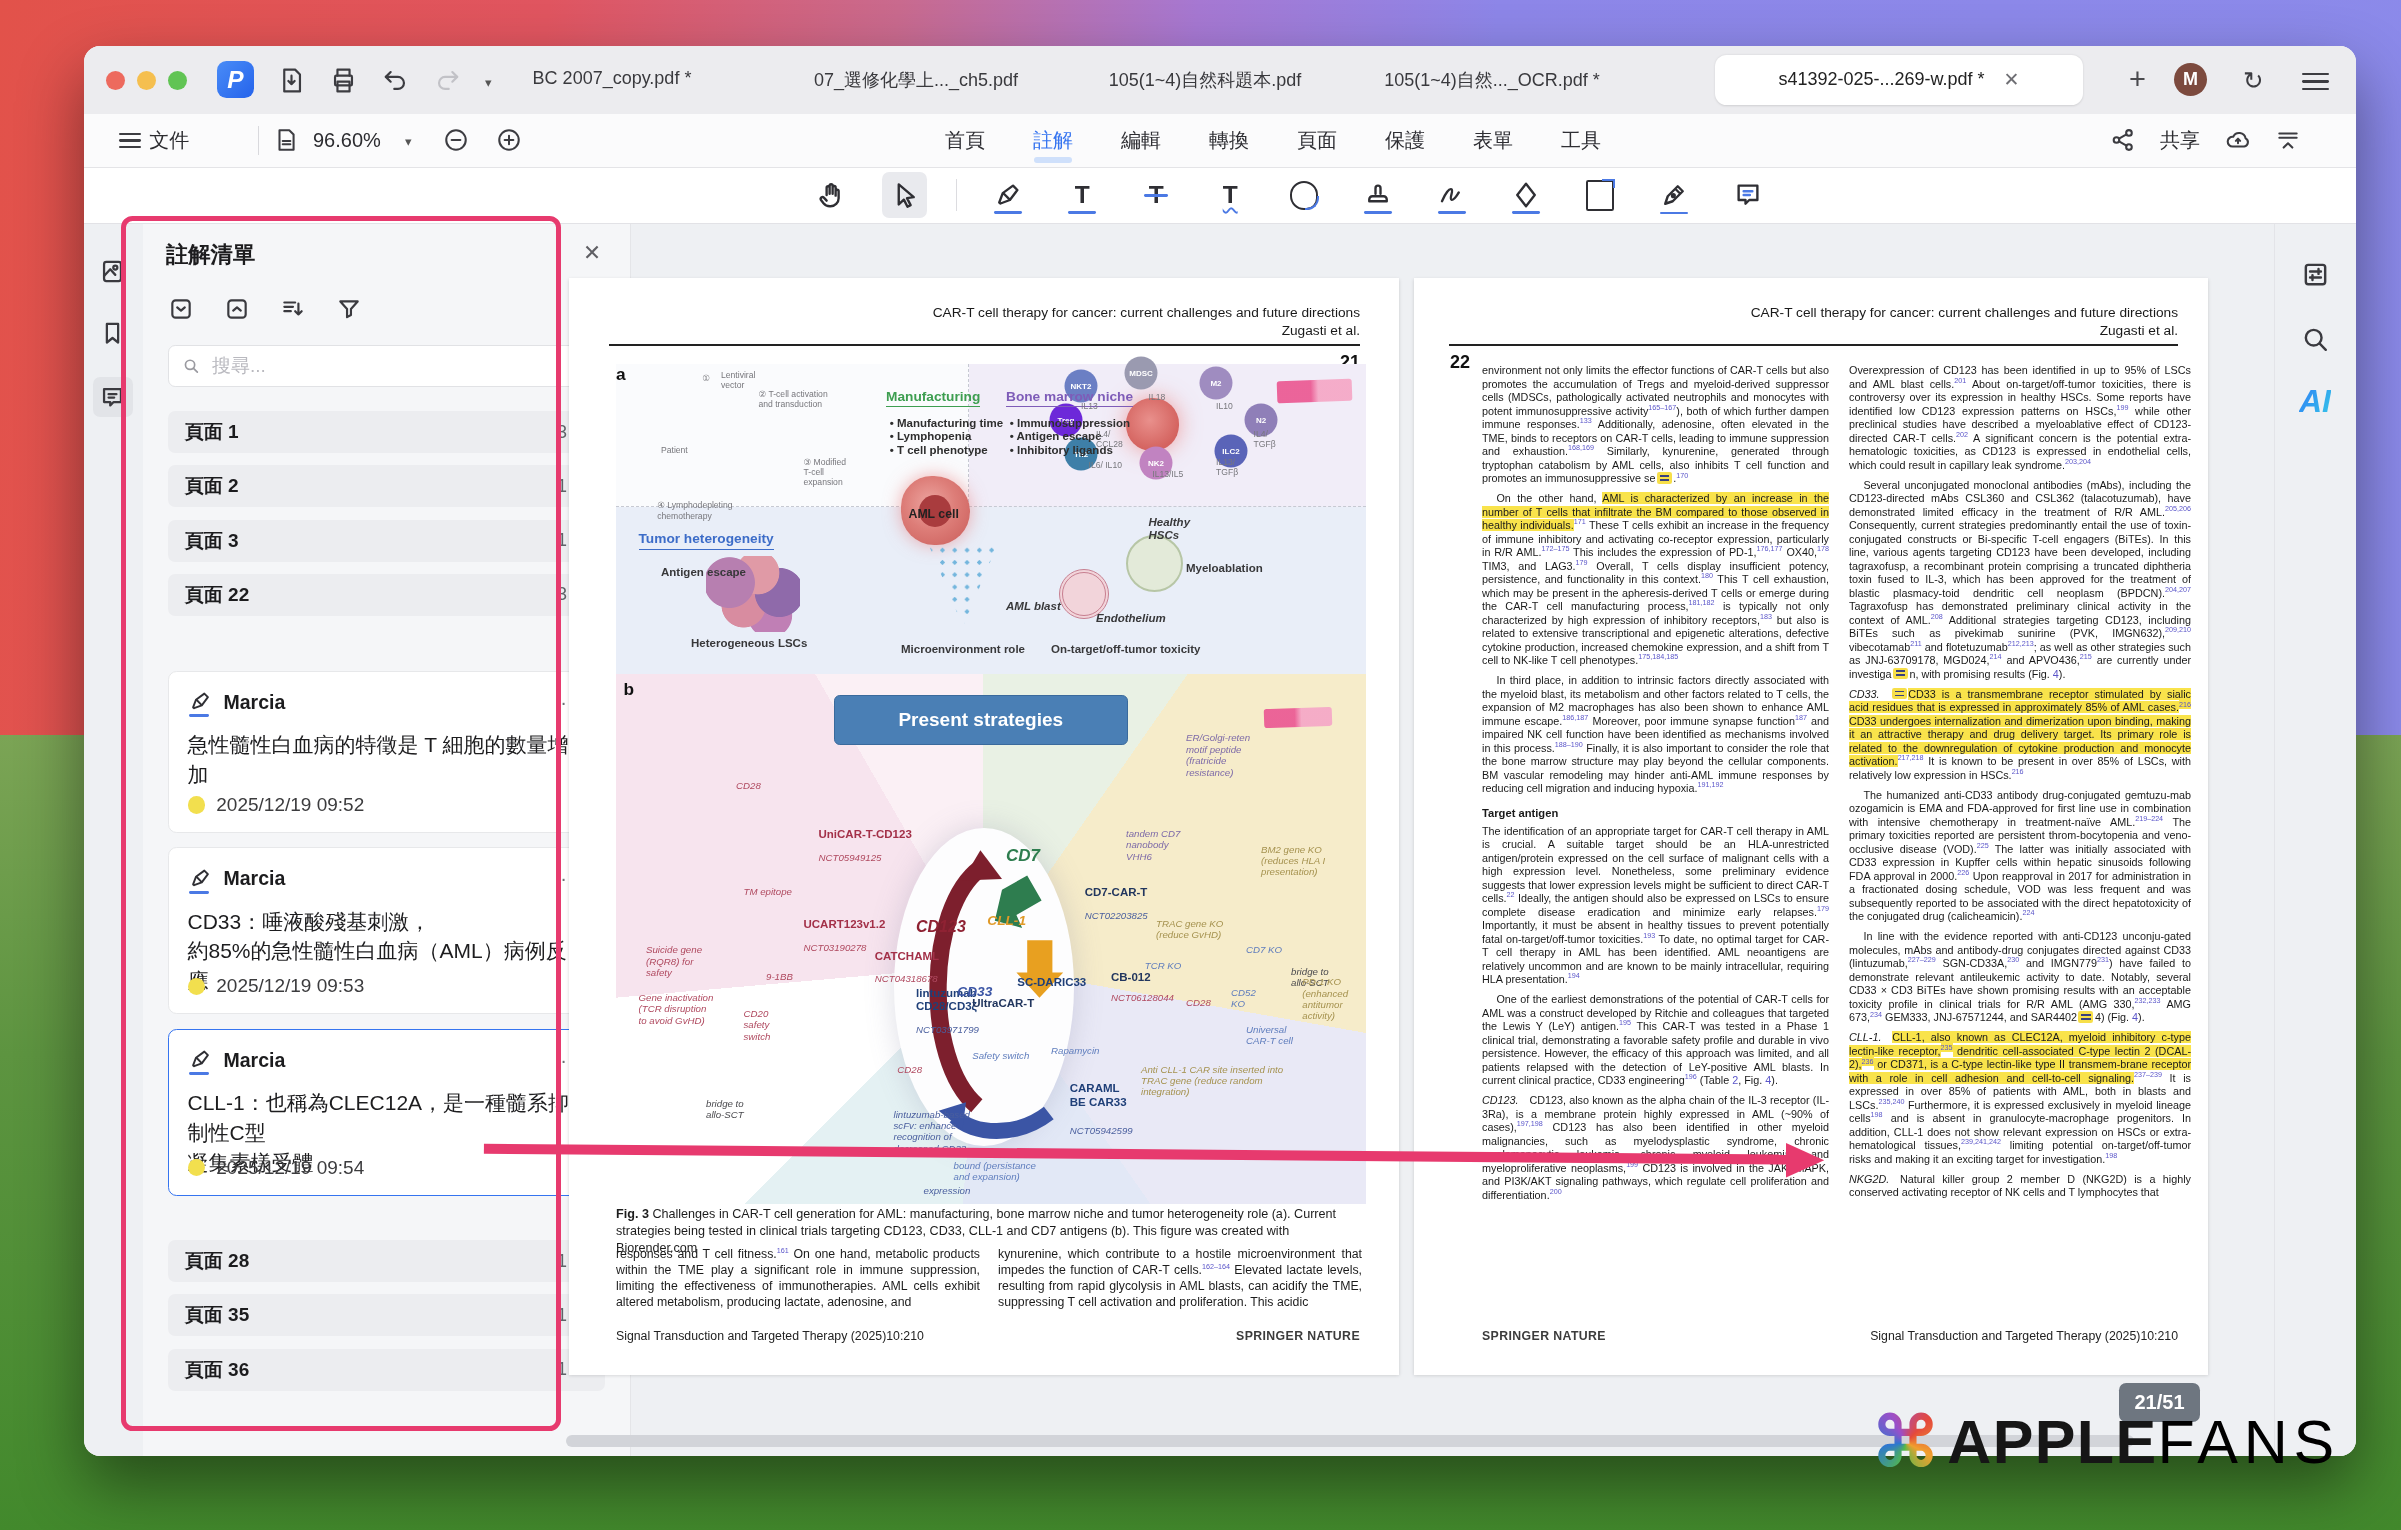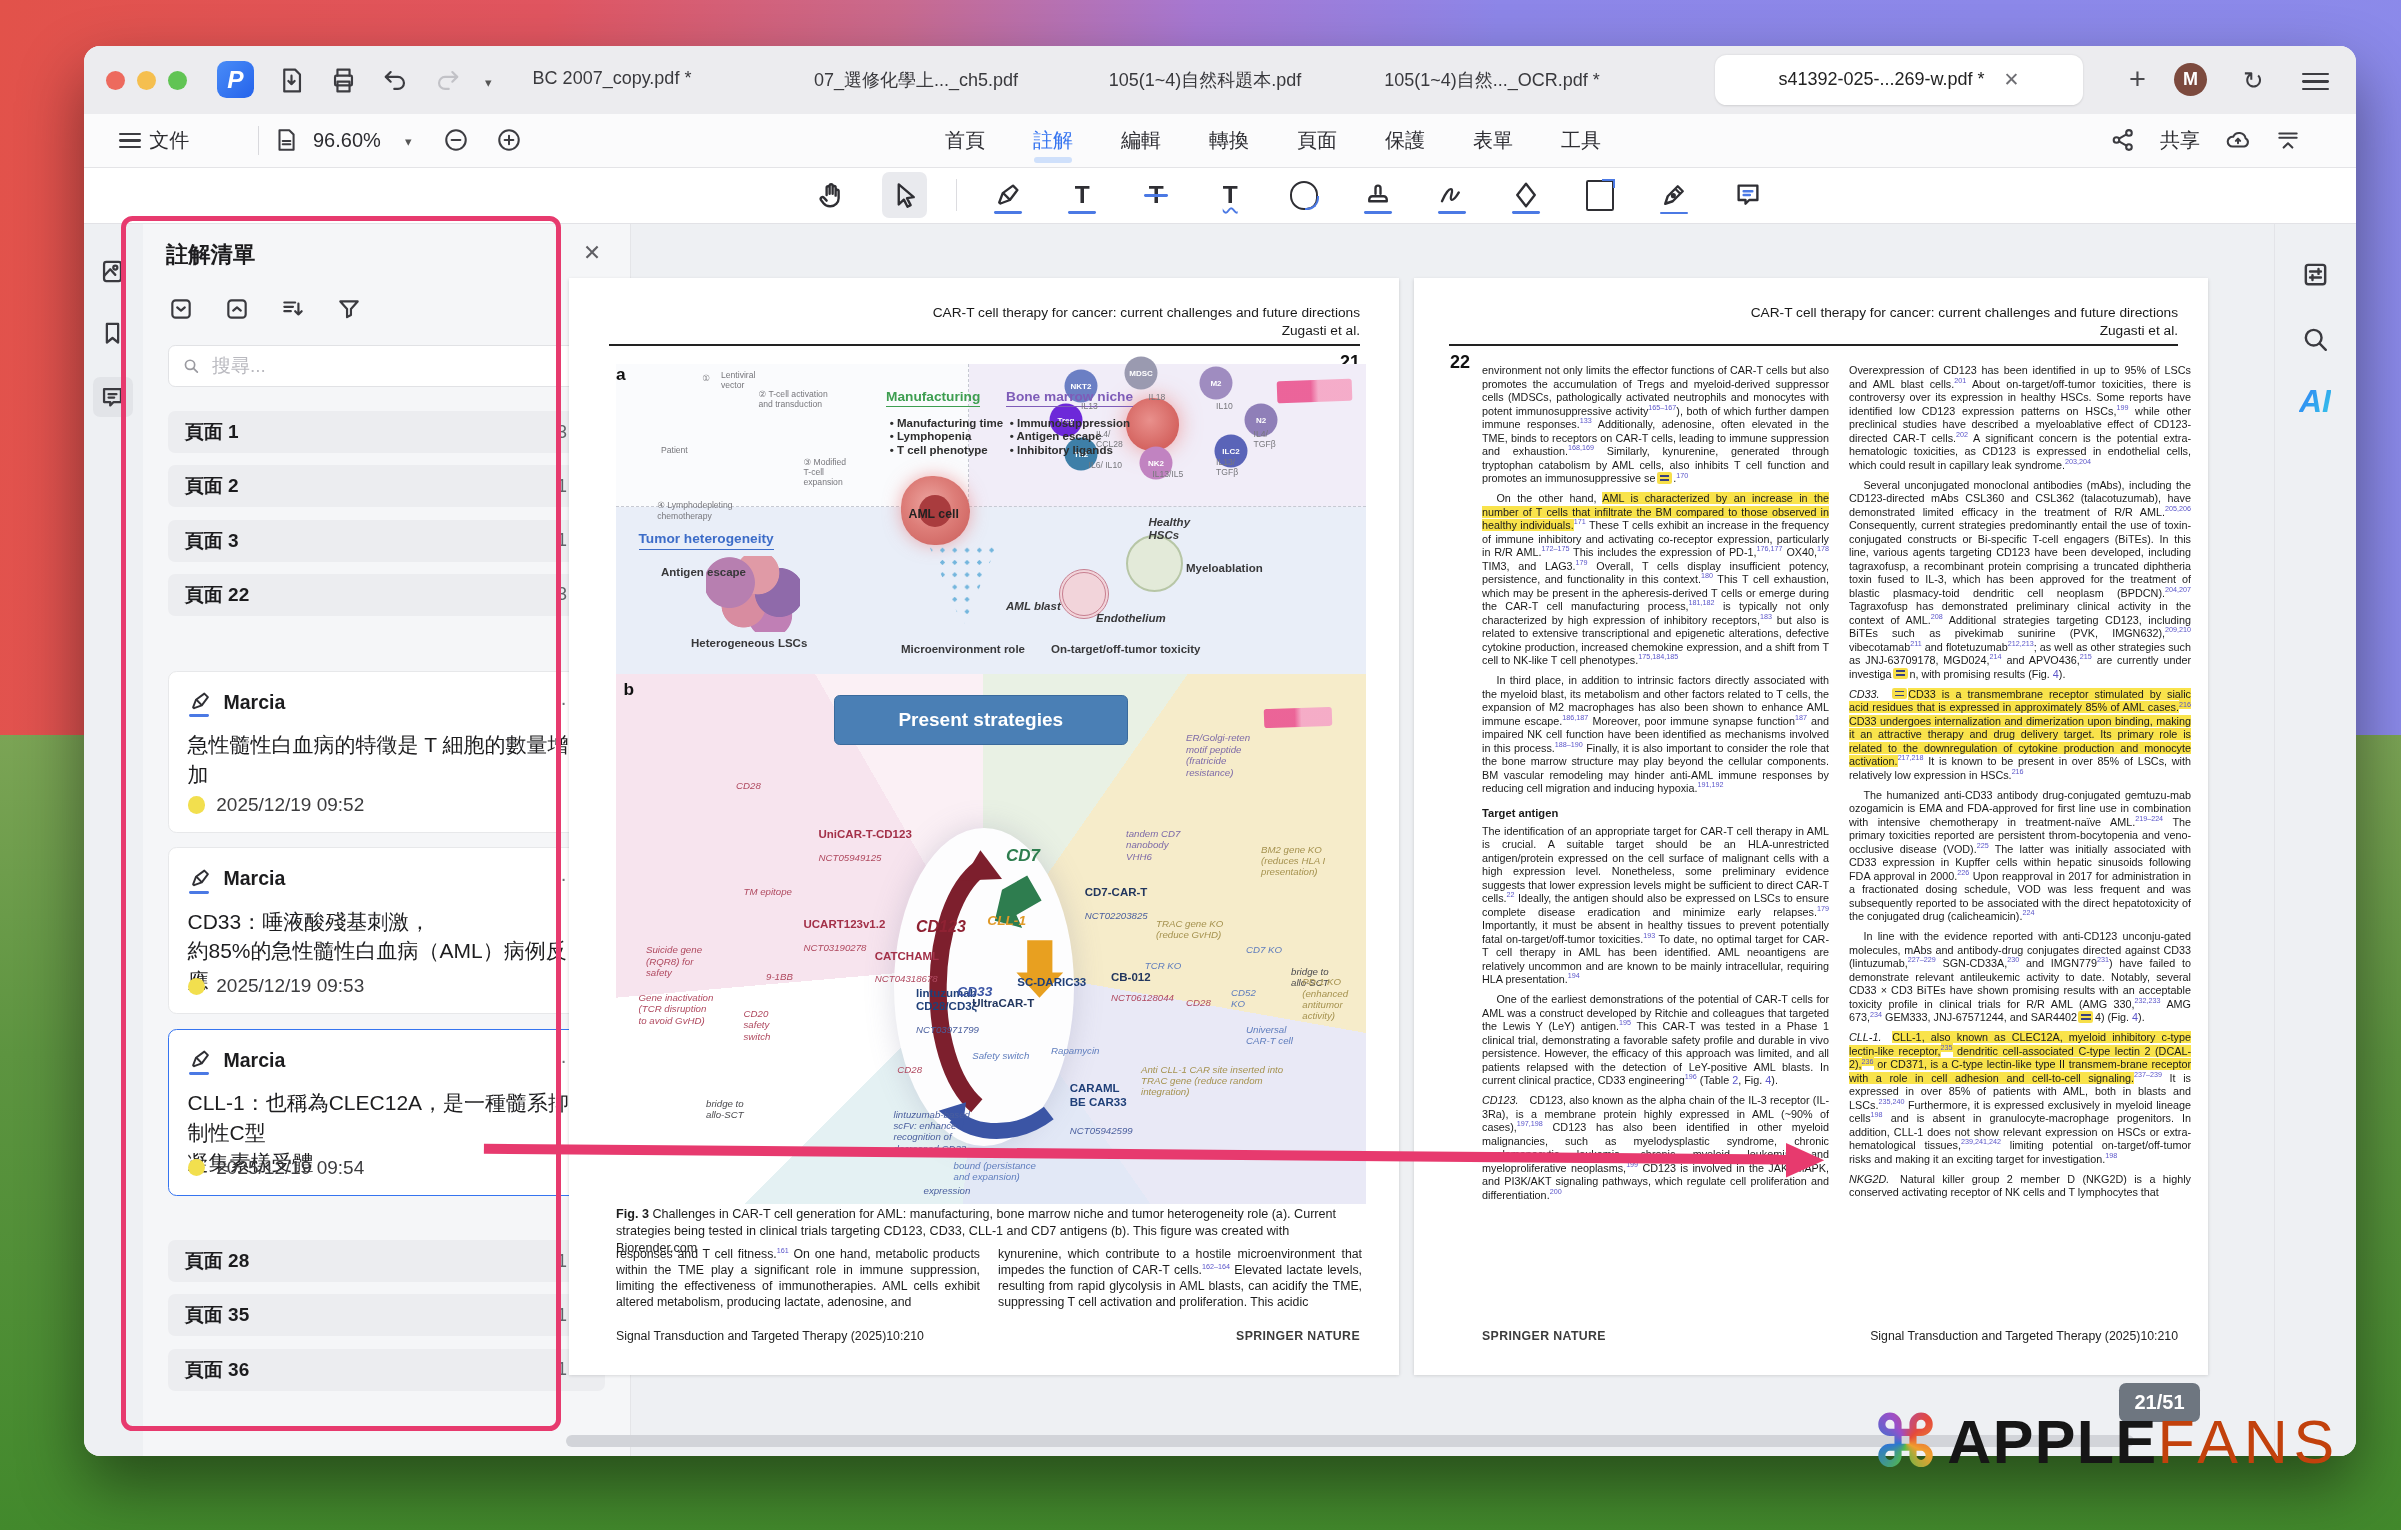--- a/index.html
+++ b/index.html
@@ -193,21 +193,21 @@
   
   .hscroll{position:absolute;left:482px;top:1211px;width:1568px;height:12.3px;border-radius:6.5px;background:#d2d4d9;}
   .pagebadge{position:absolute;left:2035px;top:1159px;width:81px;height:39px;border-radius:7.2px;background:rgba(99,107,118,.92);
     color:#fff;font-size:20px;font-weight:600;display:flex;align-items:center;justify-content:center;z-index:40;}
   
   .watermark{position:absolute;left:1871px;top:1407px;display:flex;align-items:center;z-index:100;white-space:nowrap;}
   .wm-cmd{font-size:69px;line-height:1;margin-right:7.2px;
     background:conic-gradient(from 45deg,#e5493c,#f0a02e,#53b94a,#2e77d0,#9b4fc9,#e5493c);
     -webkit-background-clip:text;background-clip:text;color:transparent;font-weight:bold;}
   .wm-bold{font-size:61px;font-weight:800;color:#161616;letter-spacing:1.4px;}
-  .wm-thin{font-size:61px;font-weight:200;color:#c2410c;letter-spacing:5.8px;}
+  .wm-thin{font-size:61px;font-weight:200;color:#000000;letter-spacing:5.8px;}
 </style>
 </head>
 <body>
 
 <div class="screen">
   <div class="desk-top"></div>
   <div class="desk-bottom"></div>
 
   <div class="window">
 

